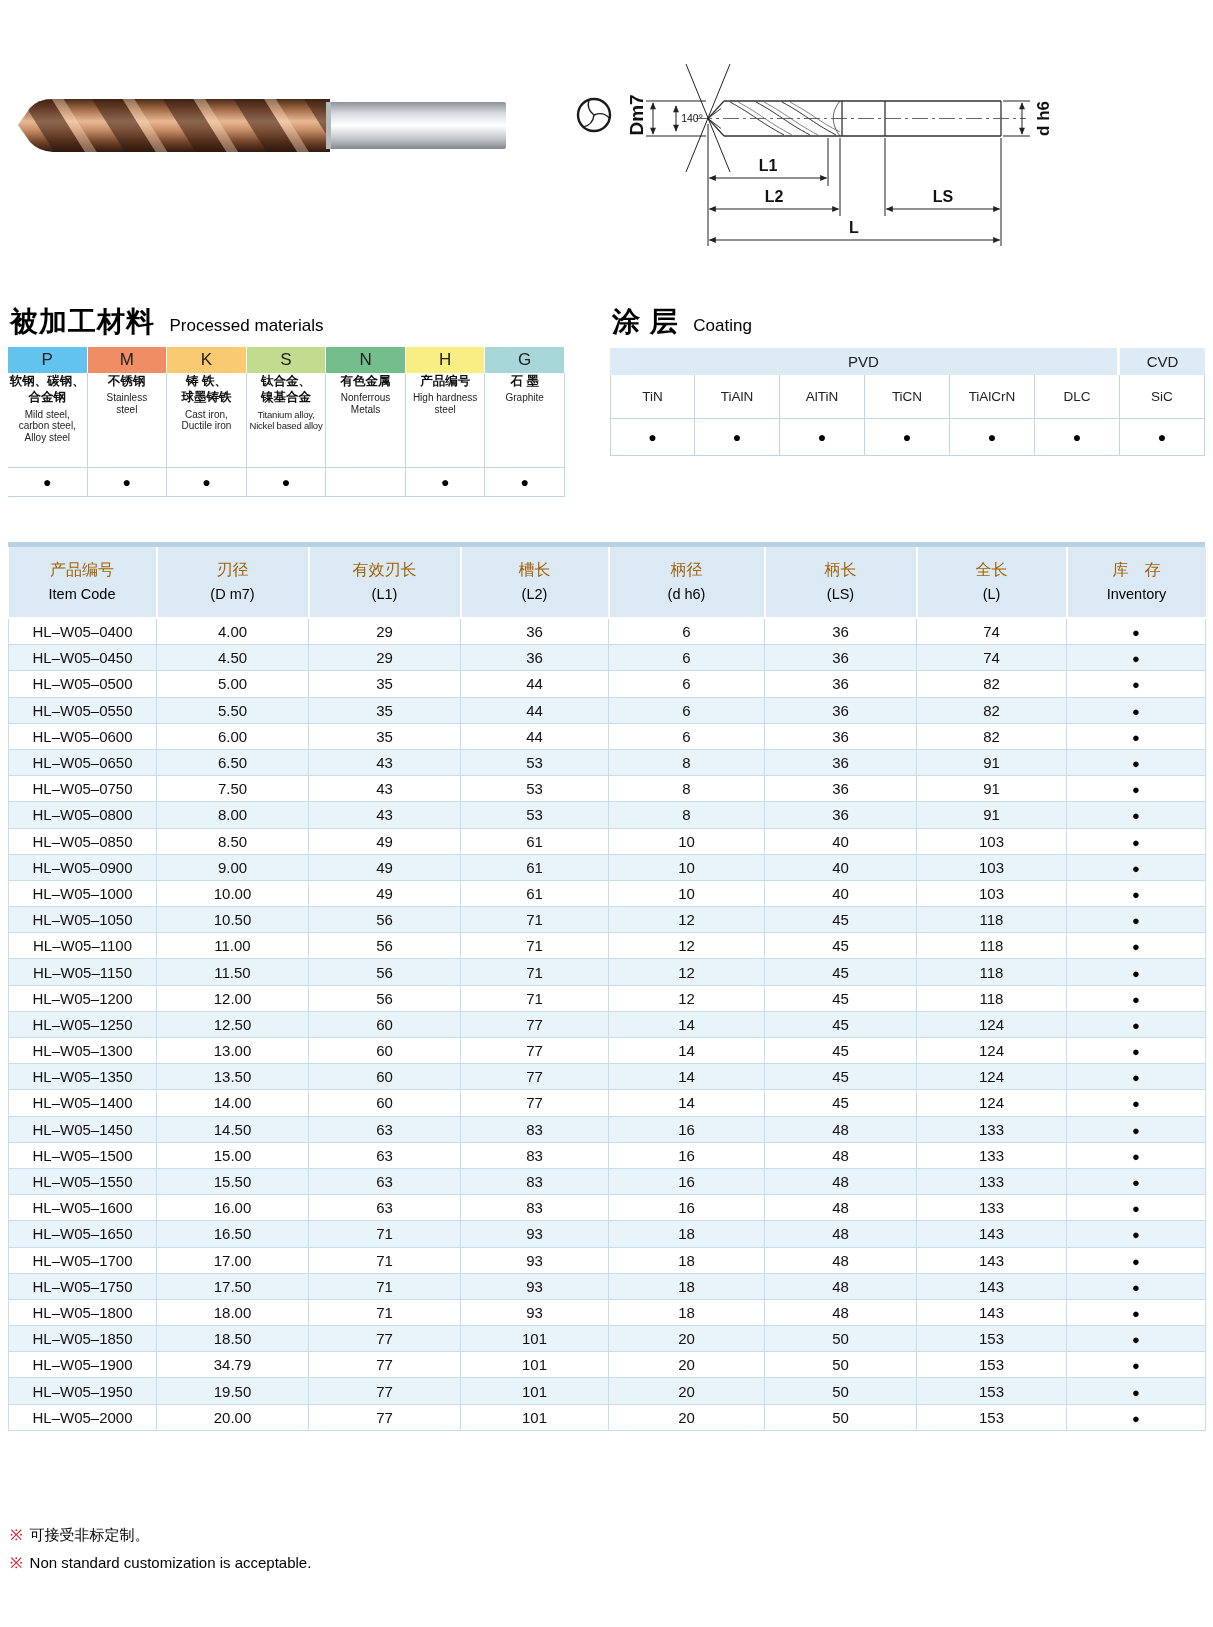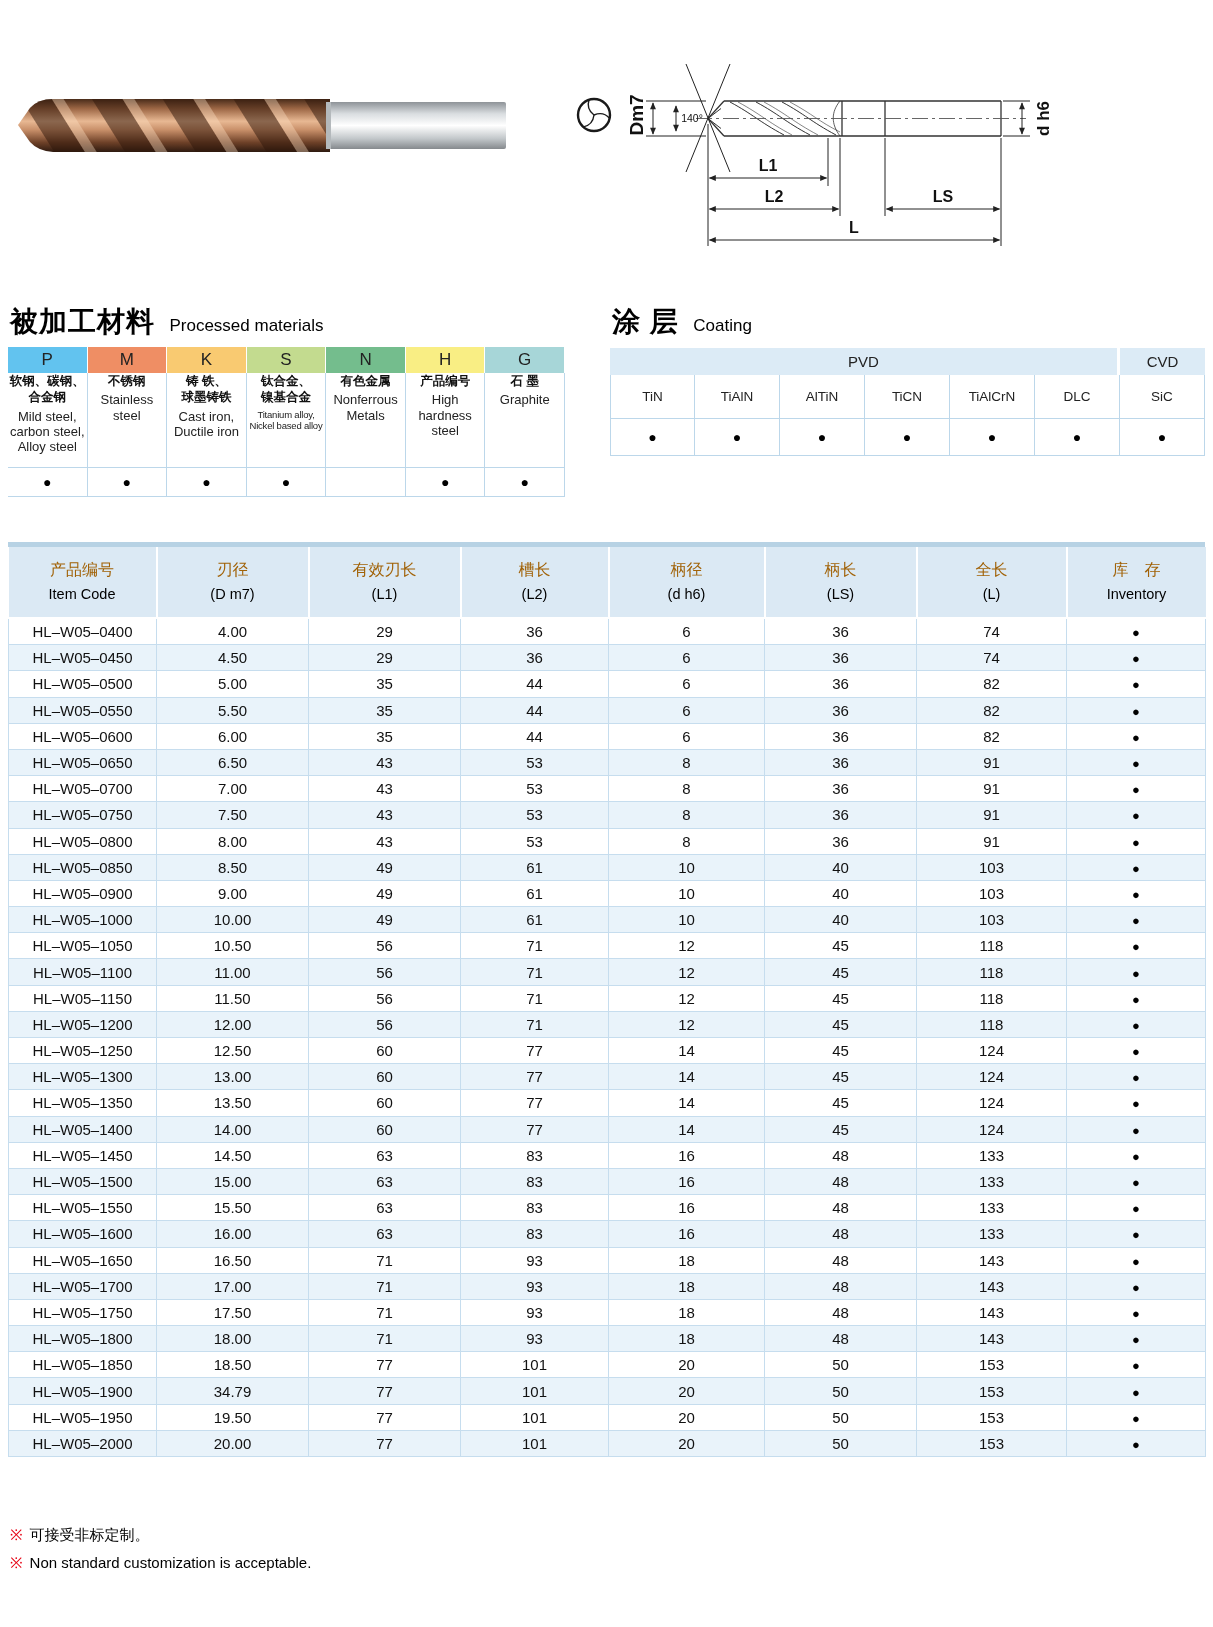--- a/index.html
+++ b/index.html
@@ -12,21 +12,21 @@
   .sec-title .t-en{font-size:17px;color:#000;margin-left:10px;}
 
   
   .mat-wrap{position:absolute;left:8px;top:347px;width:557px;}
   .mat-grid{display:grid;grid-template-columns:repeat(7,1fr);grid-template-rows:26px 94px 30px;}
   .m-head{display:flex;align-items:center;justify-content:center;font-size:17px;color:#222;
           border-right:1px solid #fff;}
   .m-desc{background:#fff;border-right:1px solid var(--line_blue,#bcd7ea);text-align:center;
           overflow:hidden;}
   .m-desc .m-zh{font-size:12.5px;font-weight:bold;line-height:1.3;white-space:pre-line;}
-  .m-desc .m-en{font-size:13px;line-height:1.18;margin-top:3px;white-space:pre-line;color:#222;}
+  .m-desc .m-en{font-size:10px;line-height:1.18;margin-top:3px;white-space:pre-line;color:#222;}
   .m-desc.tight .m-en{font-size:9.5px;letter-spacing:-0.2px;}
   .m-dot{display:flex;align-items:center;justify-content:center;
          border-right:1px solid var(--line_blue,#bcd7ea);
          border-top:1px solid var(--line_blue,#bcd7ea);
          border-bottom:1px solid var(--line_blue,#bcd7ea);}
   .dot-glyph{font-size:14px;color:var(--dot_black,#000);line-height:1;}
 
   
   .coat-wrap{position:absolute;left:610px;top:348px;width:595px;}
   .coat-grid{display:grid;grid-template-columns:repeat(7,1fr);grid-template-rows:27px 44px 37px;}
@@ -368,30 +368,20 @@
             <td>HL–W05–0650</td>
             <td>6.50</td>
             <td>43</td>
             <td>53</td>
             <td>8</td>
             <td>36</td>
             <td>91</td>
             <td class="inv"><span class="dot-glyph">●</span></td>
           </tr>
           <tr>
-            <td>HL–W05–0700</td>
-            <td>7.00</td>
-            <td>43</td>
-            <td>53</td>
-            <td>8</td>
-            <td>36</td>
-            <td>91</td>
-            <td class="inv"><span class="dot-glyph">●</span></td>
-          </tr>
-          <tr>
             <td>HL–W05–0750</td>
             <td>7.50</td>
             <td>43</td>
             <td>53</td>
             <td>8</td>
             <td>36</td>
             <td>91</td>
             <td class="inv"><span class="dot-glyph">●</span></td>
           </tr>
           <tr>

